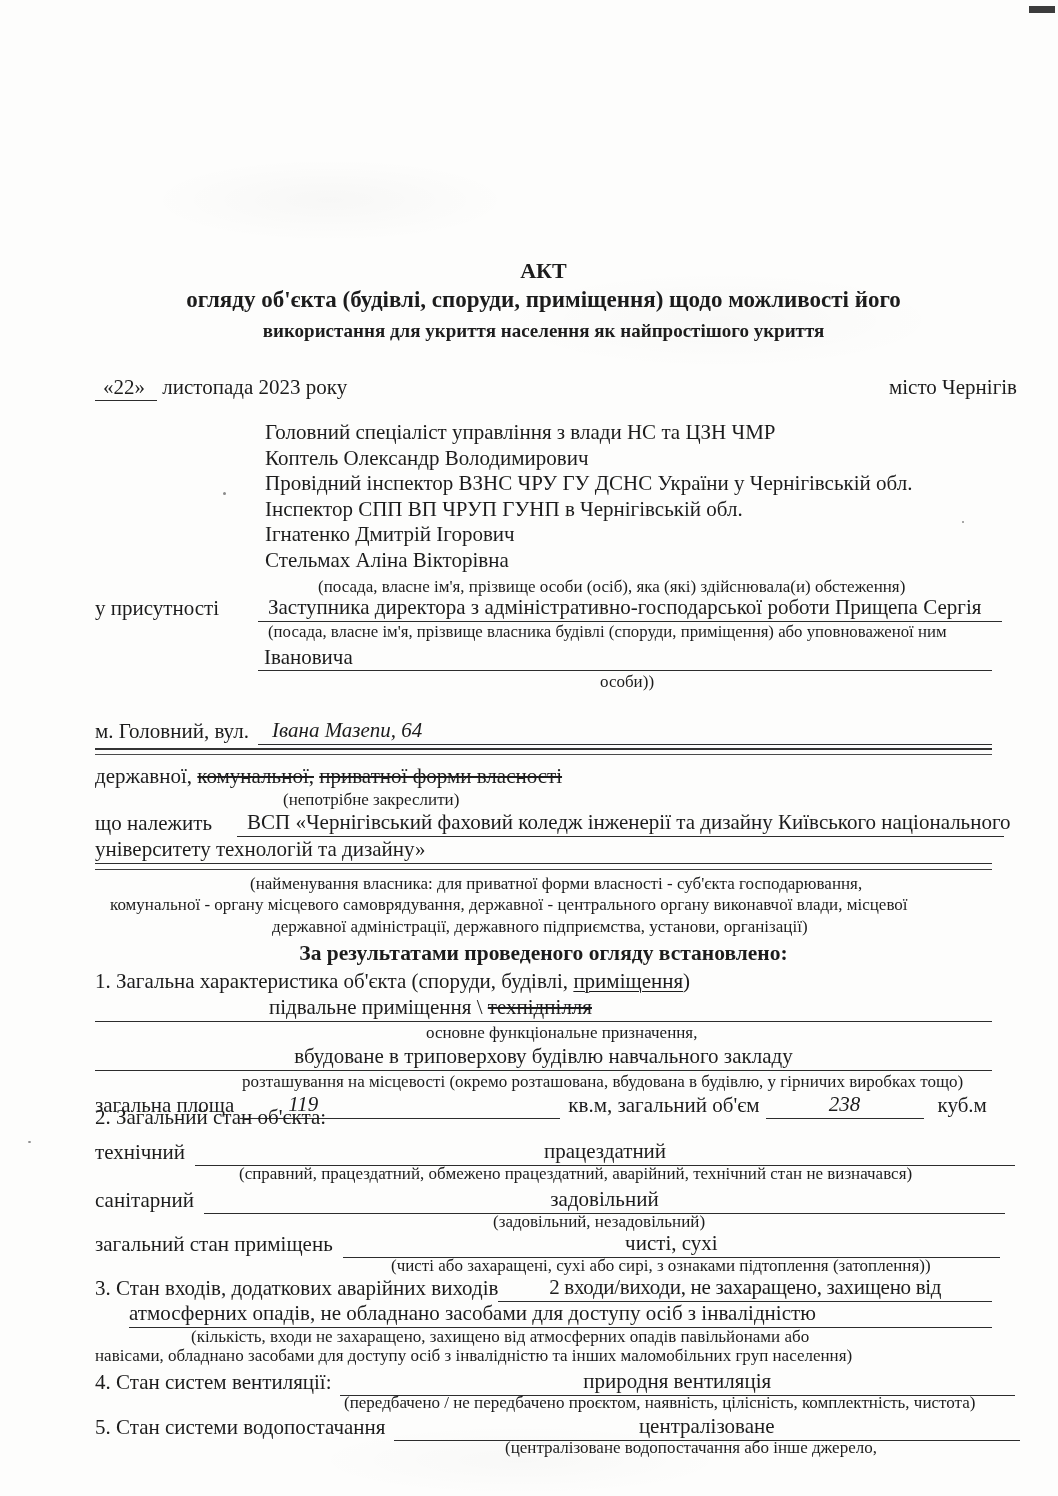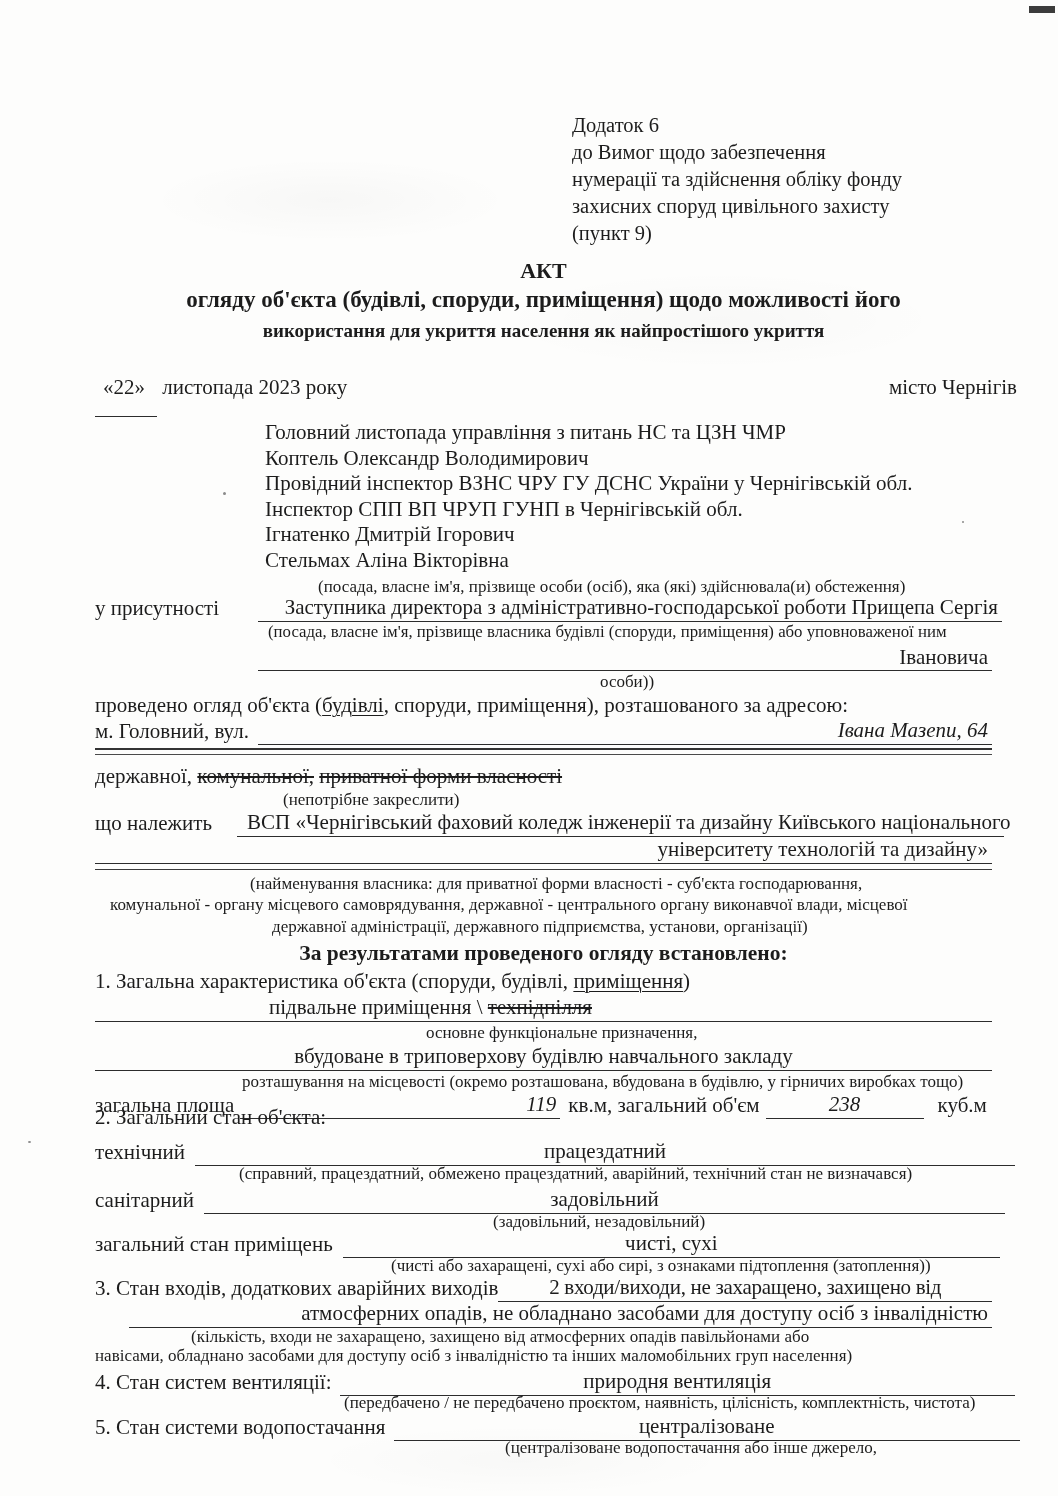--- a/index.html
+++ b/index.html
@@ -18,82 +18,72 @@
     color:#1c1c1c;
   }
   .row{position:absolute;left:95px;width:897px;font-size:21px;line-height:26px;white-space:nowrap;}
   .small{font-size:17px;line-height:20px;}
   .b{font-weight:700;}
   .ctr{text-align:center;}
   .it{font-style:italic;}
   .fillrow{display:flex;align-items:flex-end;}
   .fillrow .lbl{flex:none;}
   .fill{flex:1 1 auto;border-bottom:1.7px solid #2c2c2c;text-align:center;padding:0 4px;min-width:0;}
-  .fill.leftal{text-align:right;padding-left:10px;}
+  .fill.leftal{text-align:left;padding-left:10px;}
   .uw{text-decoration:underline;text-underline-offset:3px;text-decoration-thickness:1.4px;}
   .strike{text-decoration:line-through;text-decoration-thickness:1.8px;}
-  .udash{border-bottom:1.7px solid #2c2c2c;padding:0 12px 17px 8px;}
+  .udash{border-bottom:1.7px solid #2c2c2c;padding:0 12px 1px 8px;}
   .dblrule{border-top:2.3px solid #333;border-bottom:1.5px solid #4a4a4a;height:4px;}
   .thinrule{border-bottom:1.5px solid #3a3a3a;height:0;}
   .artifact{position:absolute;background:#3c3c3c;}
   .speck{position:absolute;background:#8a8a8a;border-radius:50%;}
 </style>
 </head>
 <body>
 
 <div class="sheet">
 
   <div class="artifact" style="top:6px;left:1029px;width:26px;height:7px;"></div>
   <div class="speck" style="top:492px;left:223px;width:3px;height:3px;"></div>
   <div class="speck" style="top:521px;left:962px;width:2px;height:2px;"></div>
   <div class="speck" style="top:1141px;left:28px;width:3px;height:2px;"></div>
 
-  <div class="row" style="top:112px;left:572px;width:440px;font-size:20.5px;line-height:27px;">
-    <div>Додаток 6</div>
-    <div>до Вимог щодо забезпечення</div>
-    <div>нумерації та здійснення обліку фонду</div>
-    <div>захисних споруд цивільного захисту</div>
-    <div>(пункт 9)</div>
-  </div>
 
   <div class="row ctr b" style="top:258px;font-size:22px;">АКТ</div>
   <div class="row ctr b" style="top:287px;font-size:23px;">огляду об'єкта (будівлі, споруди, приміщення) щодо можливості його</div>
   <div class="row ctr b" style="top:318px;font-size:19px;">використання для укриття населення як найпростішого укриття</div>
 
   <div class="row" style="top:374px;width:922px;display:flex;justify-content:space-between;">
     <span>
       <span class="udash">«22»</span>
       <span>листопада 2023 року</span>
     </span>
     <span>місто Чернігів</span>
   </div>
 
   <div class="row" style="top:420px;left:265px;width:740px;line-height:25.5px;">
-    <div>Головний листопада управління з питань НС та ЦЗН ЧМР</div>
+    <div>Головний спеціаліст управління з влади НС та ЦЗН ЧМР</div>
     <div>Коптель Олександр Володимирович</div>
     <div>Провідний інспектор ВЗНС ЧРУ ГУ ДСНС України у Чернігівській обл.</div>
     <div>Інспектор СПП ВП ЧРУП ГУНП в Чернігівській обл.</div>
     <div>Ігнатенко Дмитрій Ігорович</div>
     <div>Стельмах Аліна Вікторівна</div>
   </div>
   <div class="row small" style="top:577px;left:318px;">(посада, власне ім'я, прізвище особи (осіб), яка (які) здійснювала(и) обстеження)</div>
 
   <div class="row fillrow" style="top:594px;width:907px;line-height:27px;">
     <span class="lbl" style="width:163px;">у присутності</span>
     <span class="fill leftal">Заступника директора з адміністративно-господарської роботи Прищепа Сергія</span>
   </div>
   <div class="row small" style="top:622px;left:268px;font-size:16.8px;">(посада, власне ім'я, прізвище власника будівлі (споруди, приміщення) або уповноваженої ним</div>
   <div class="row fillrow" style="top:644px;left:258px;width:734px;line-height:26px;">
     <span class="fill leftal" style="padding-left:6px;">Івановича</span>
   </div>
   <div class="row small" style="top:672px;left:600px;">особи))</div>
 
-  <div class="row" style="top:692px;">
-    <span>проведено огляд об'єкта (</span><span class="uw">будівлі</span><span>, споруди, приміщення), розташованого за адресою:</span>
-  </div>
   <div class="row fillrow" style="top:716px;line-height:28px;">
     <span class="lbl" style="width:163px;">м. Головний, вул.</span>
     <span class="fill leftal it" style="padding-left:14px;">Івана Мазепи, 64</span>
   </div>
 
   <div class="row dblrule" style="top:748px;"></div>
 
   <div class="row" style="top:763px;">
     <span>державної,</span>
     <span class="strike">комунальної,</span>

